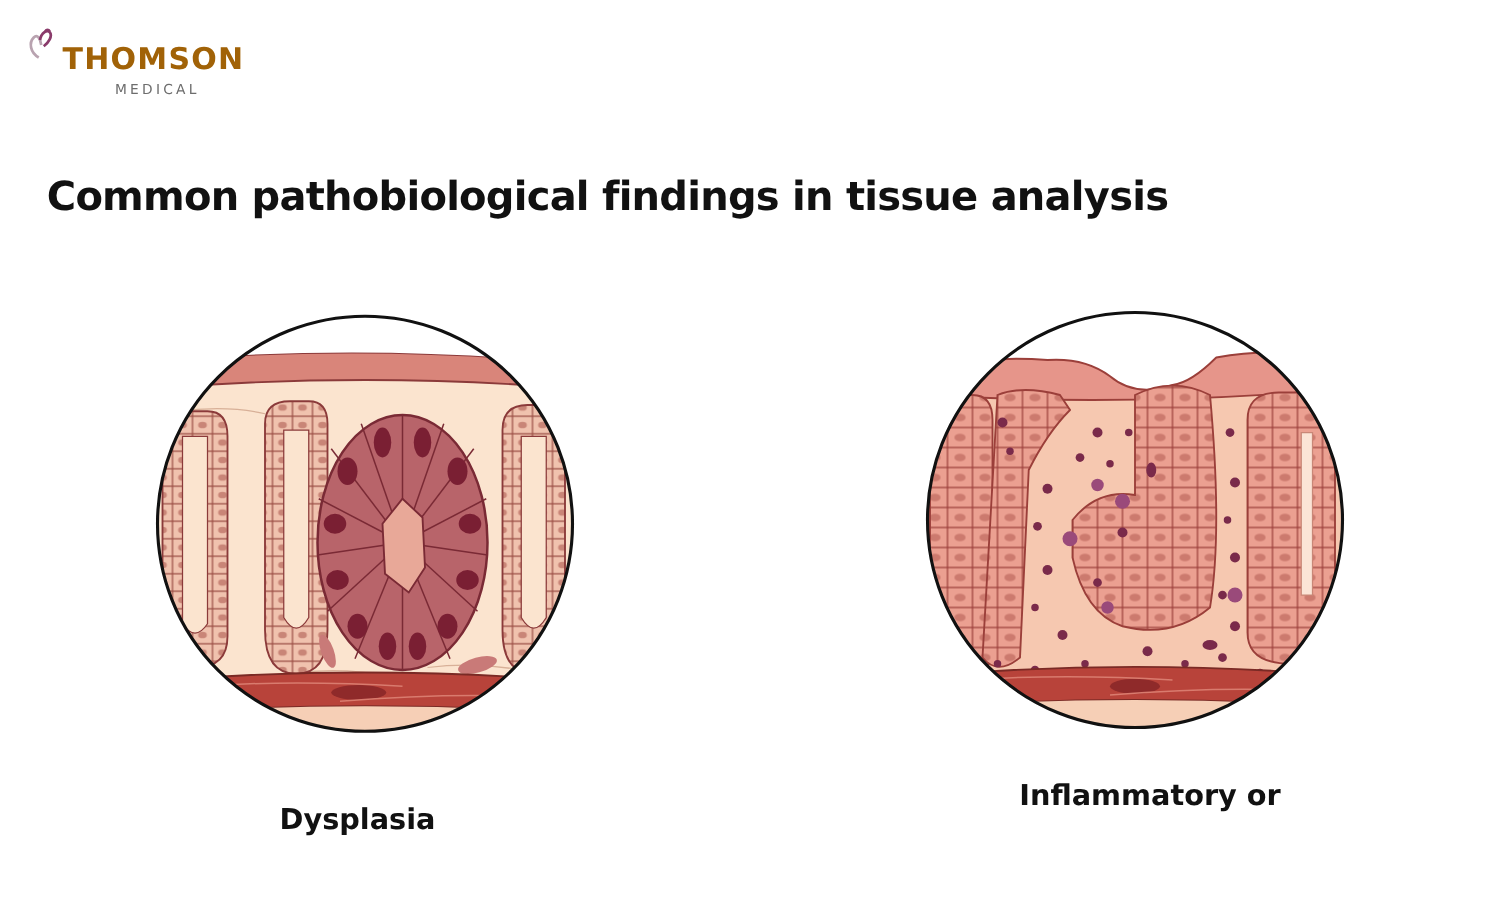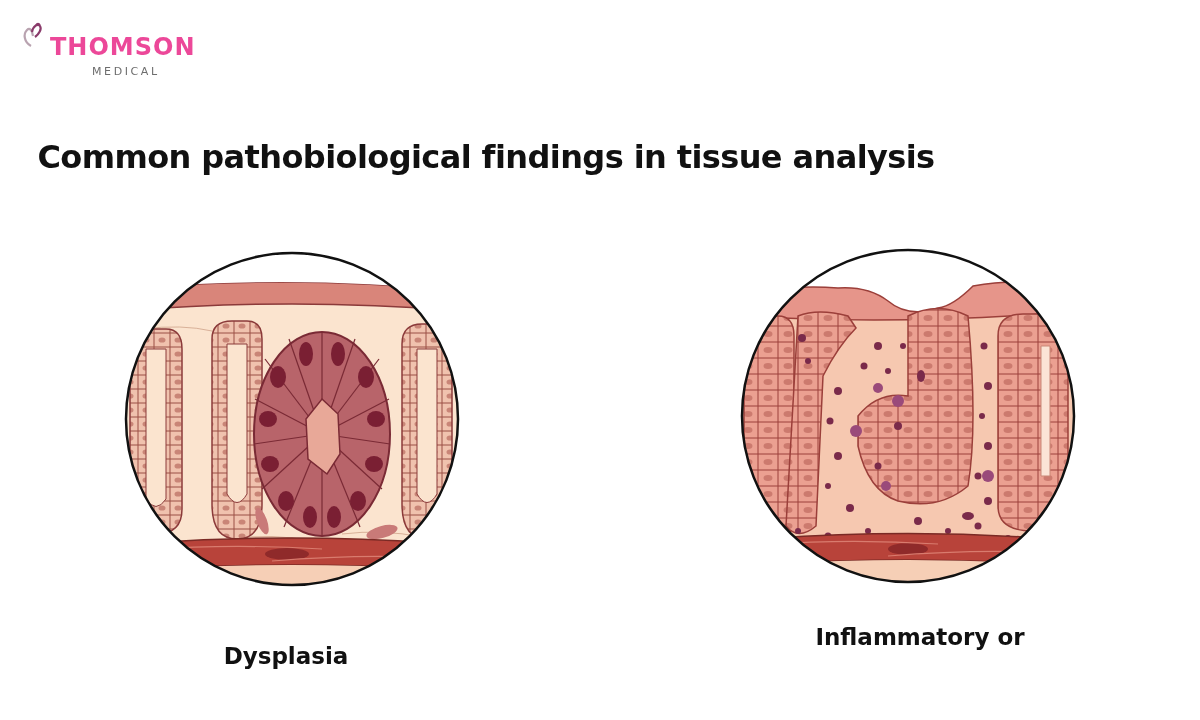--- a/index.html
+++ b/index.html
@@ -1,19 +1,19 @@
 <!DOCTYPE html>
 <html><head>
 <meta charset="utf-8">
 <style>
   html, body { margin:0; padding:0; }
   body { width:1200px; height:720px; background:#ffffff; position:relative; overflow:hidden; font-family:"DejaVu Sans", sans-serif; }
   .logo { position:absolute; left:20px; top:22px; width:200px; height:60px; }
   .logo-mark { position:absolute; left:2px; top:0px; width:26px; height:26px; }
-  .logo-thomson { position:absolute; left:30px; top:12px; font-family:"DejaVu Sans", sans-serif; font-weight:bold; font-size:24px; letter-spacing:1px; color:#ec4899; line-height:26px;text-align:right; }
+  .logo-thomson { position:absolute; left:30px; top:12px; font-family:"DejaVu Sans", sans-serif; font-weight:bold; font-size:24px; letter-spacing:1px; color:#a16207; line-height:26px;text-align:right; }
   .logo-medical { position:absolute; left:72px; top:40px; font-family:"DejaVu Sans", sans-serif; font-size:11px; letter-spacing:2.6px; color:#6d6d6d; line-height:20px; }
   .title { position:absolute; left:0; top:138px; width:972px; text-align:center; font-family:"DejaVu Sans", sans-serif; font-weight:bold; font-size:32px; color:#111111; letter-spacing:-0.6px; }
   .panel { position:absolute; width:340px; height:340px; }
   .panel-left { left:122px; top:249px; }
   .panel-right { left:738px; top:246px; }
   .panel svg { width:100%; height:100%; display:block; }
   .caption { position:absolute; font-family:"DejaVu Sans", sans-serif; font-weight:bold; font-size:23px; color:#111111; text-align:center; line-height:33px; }
   .caption-left { left:186px; top:640px; width:200px; }
   .caption-right { left:770px; top:621px; width:300px; }
 </style>

